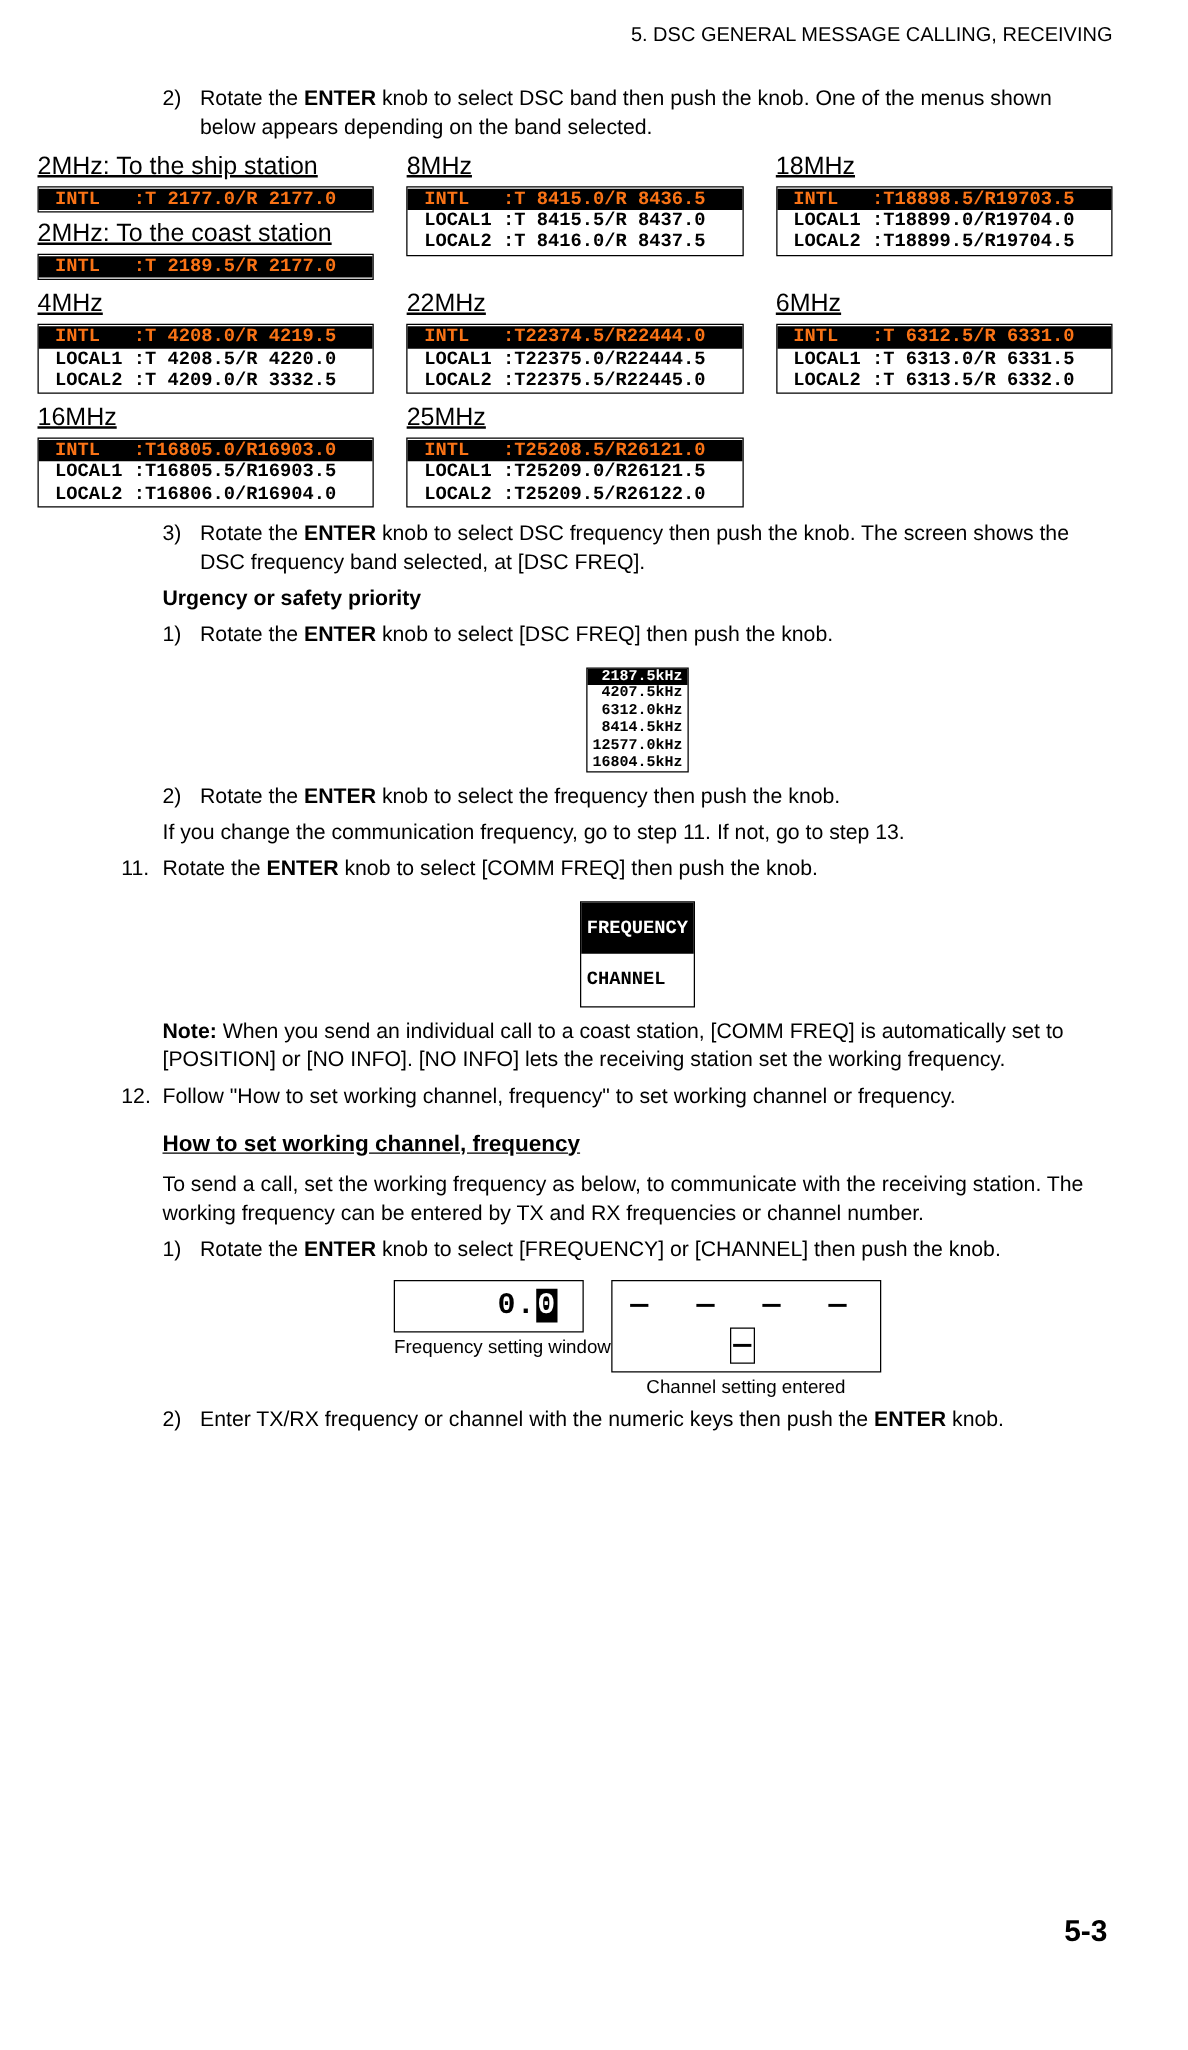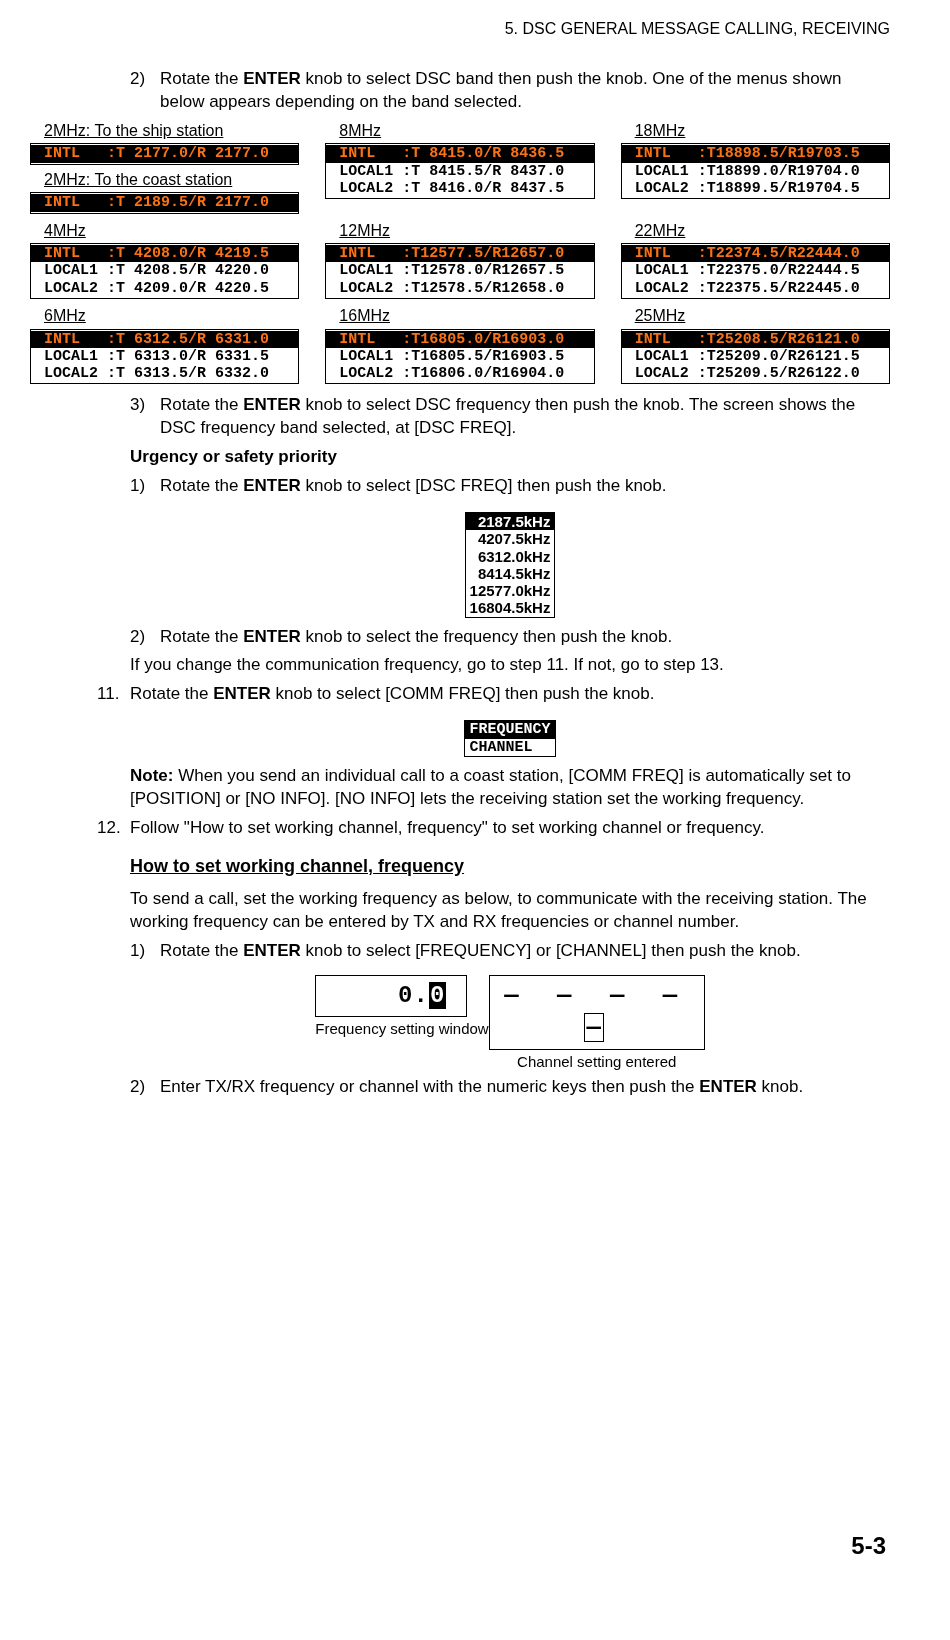--- a/index.html
+++ b/index.html
@@ -64,24 +64,23 @@
     grid-template-rows: auto auto auto;
     column-gap: 26px;
     row-gap: 6px;
     margin-bottom: 10px;
     font-size: 15px;
   }
   .band-col {
     min-width: 0;
   }
   .band-label {
-    font-size: 16px;
+    font-size: 20px;
     text-decoration: underline;
     margin-bottom: 2px;
-    margin-left: 14px;
   }
   .lcd {
     border: 1.5px solid #000;
     font-family: "Courier New", monospace;
     font-weight: bold;
     font-size: 15px;
     line-height: 1.15;
     padding: 1px 0;
     background: #fff;
   }
@@ -91,42 +90,42 @@
   }
   .lcd .inv {
     background: #000;
     color: #f97316;
   }
   .band-stack .band-label { margin-top: 0; }
   .band-stack + .band-stack { margin-top: 4px; }
 
   .freq-list {
     border: 1.5px solid #000;
-    font-family: Liberation Sans, sans-serif;
-    font-weight: bold;
-    font-size: 15px;
+    font-family: Liberation Mono, monospace;
+    font-weight: bold;
+    font-size: 12px;
     line-height: 1.15;
     display: inline-block;
     text-align: right;
     margin: 8px 0;
   }
   .freq-list .frow { padding: 0 4px; white-space: pre; }
   .freq-list .frow.inv { background:#000; color:#fff; }
   .center { text-align: center; }
 
   .mini-lcd {
     border: 1.5px solid #000;
     font-family: "Courier New", monospace;
     font-weight: bold;
     font-size: 15px;
     line-height: 1.15;
     display: inline-block;
     margin: 8px 0;
   }
-  .mini-lcd .mrow { padding: 0 4px; white-space: pre; }
+  .mini-lcd .mrow { padding: 12px 4px; white-space: pre; }
   .mini-lcd .mrow.inv { background:#000; color:#fff; }
 
   .two-windows {
     display: flex;
     justify-content: center;
     align-items: flex-start;
     margin: 12px 0 4px 0;
   }
   .fw-box {
     border: 1.5px solid #000;
@@ -208,29 +207,21 @@
             <div class="row"> LOCAL1 :T18899.0/R19704.0</div>
             <div class="row"> LOCAL2 :T18899.5/R19704.5</div>
           </div>
       </div>
 
       <div class="band-col">
         <div class="band-label">4MHz</div>
         <div class="lcd" id="b_c0r1">
             <div class="row inv"> INTL   :T 4208.0/R 4219.5</div>
             <div class="row"> LOCAL1 :T 4208.5/R 4220.0</div>
-            <div class="row"> LOCAL2 :T 4209.0/R 4220.5</div>
-          </div>
-      </div>
-      <div class="band-col">
-        <div class="band-label">12MHz</div>
-        <div class="lcd" id="b_c1r1">
-            <div class="row inv"> INTL   :T12577.5/R12657.0</div>
-            <div class="row"> LOCAL1 :T12578.0/R12657.5</div>
-            <div class="row"> LOCAL2 :T12578.5/R12658.0</div>
+            <div class="row"> LOCAL2 :T 4209.0/R 3332.5</div>
           </div>
       </div>
       <div class="band-col">
         <div class="band-label">22MHz</div>
         <div class="lcd" id="b_c2r1">
             <div class="row inv"> INTL   :T22374.5/R22444.0</div>
             <div class="row"> LOCAL1 :T22375.0/R22444.5</div>
             <div class="row"> LOCAL2 :T22375.5/R22445.0</div>
           </div>
       </div>

